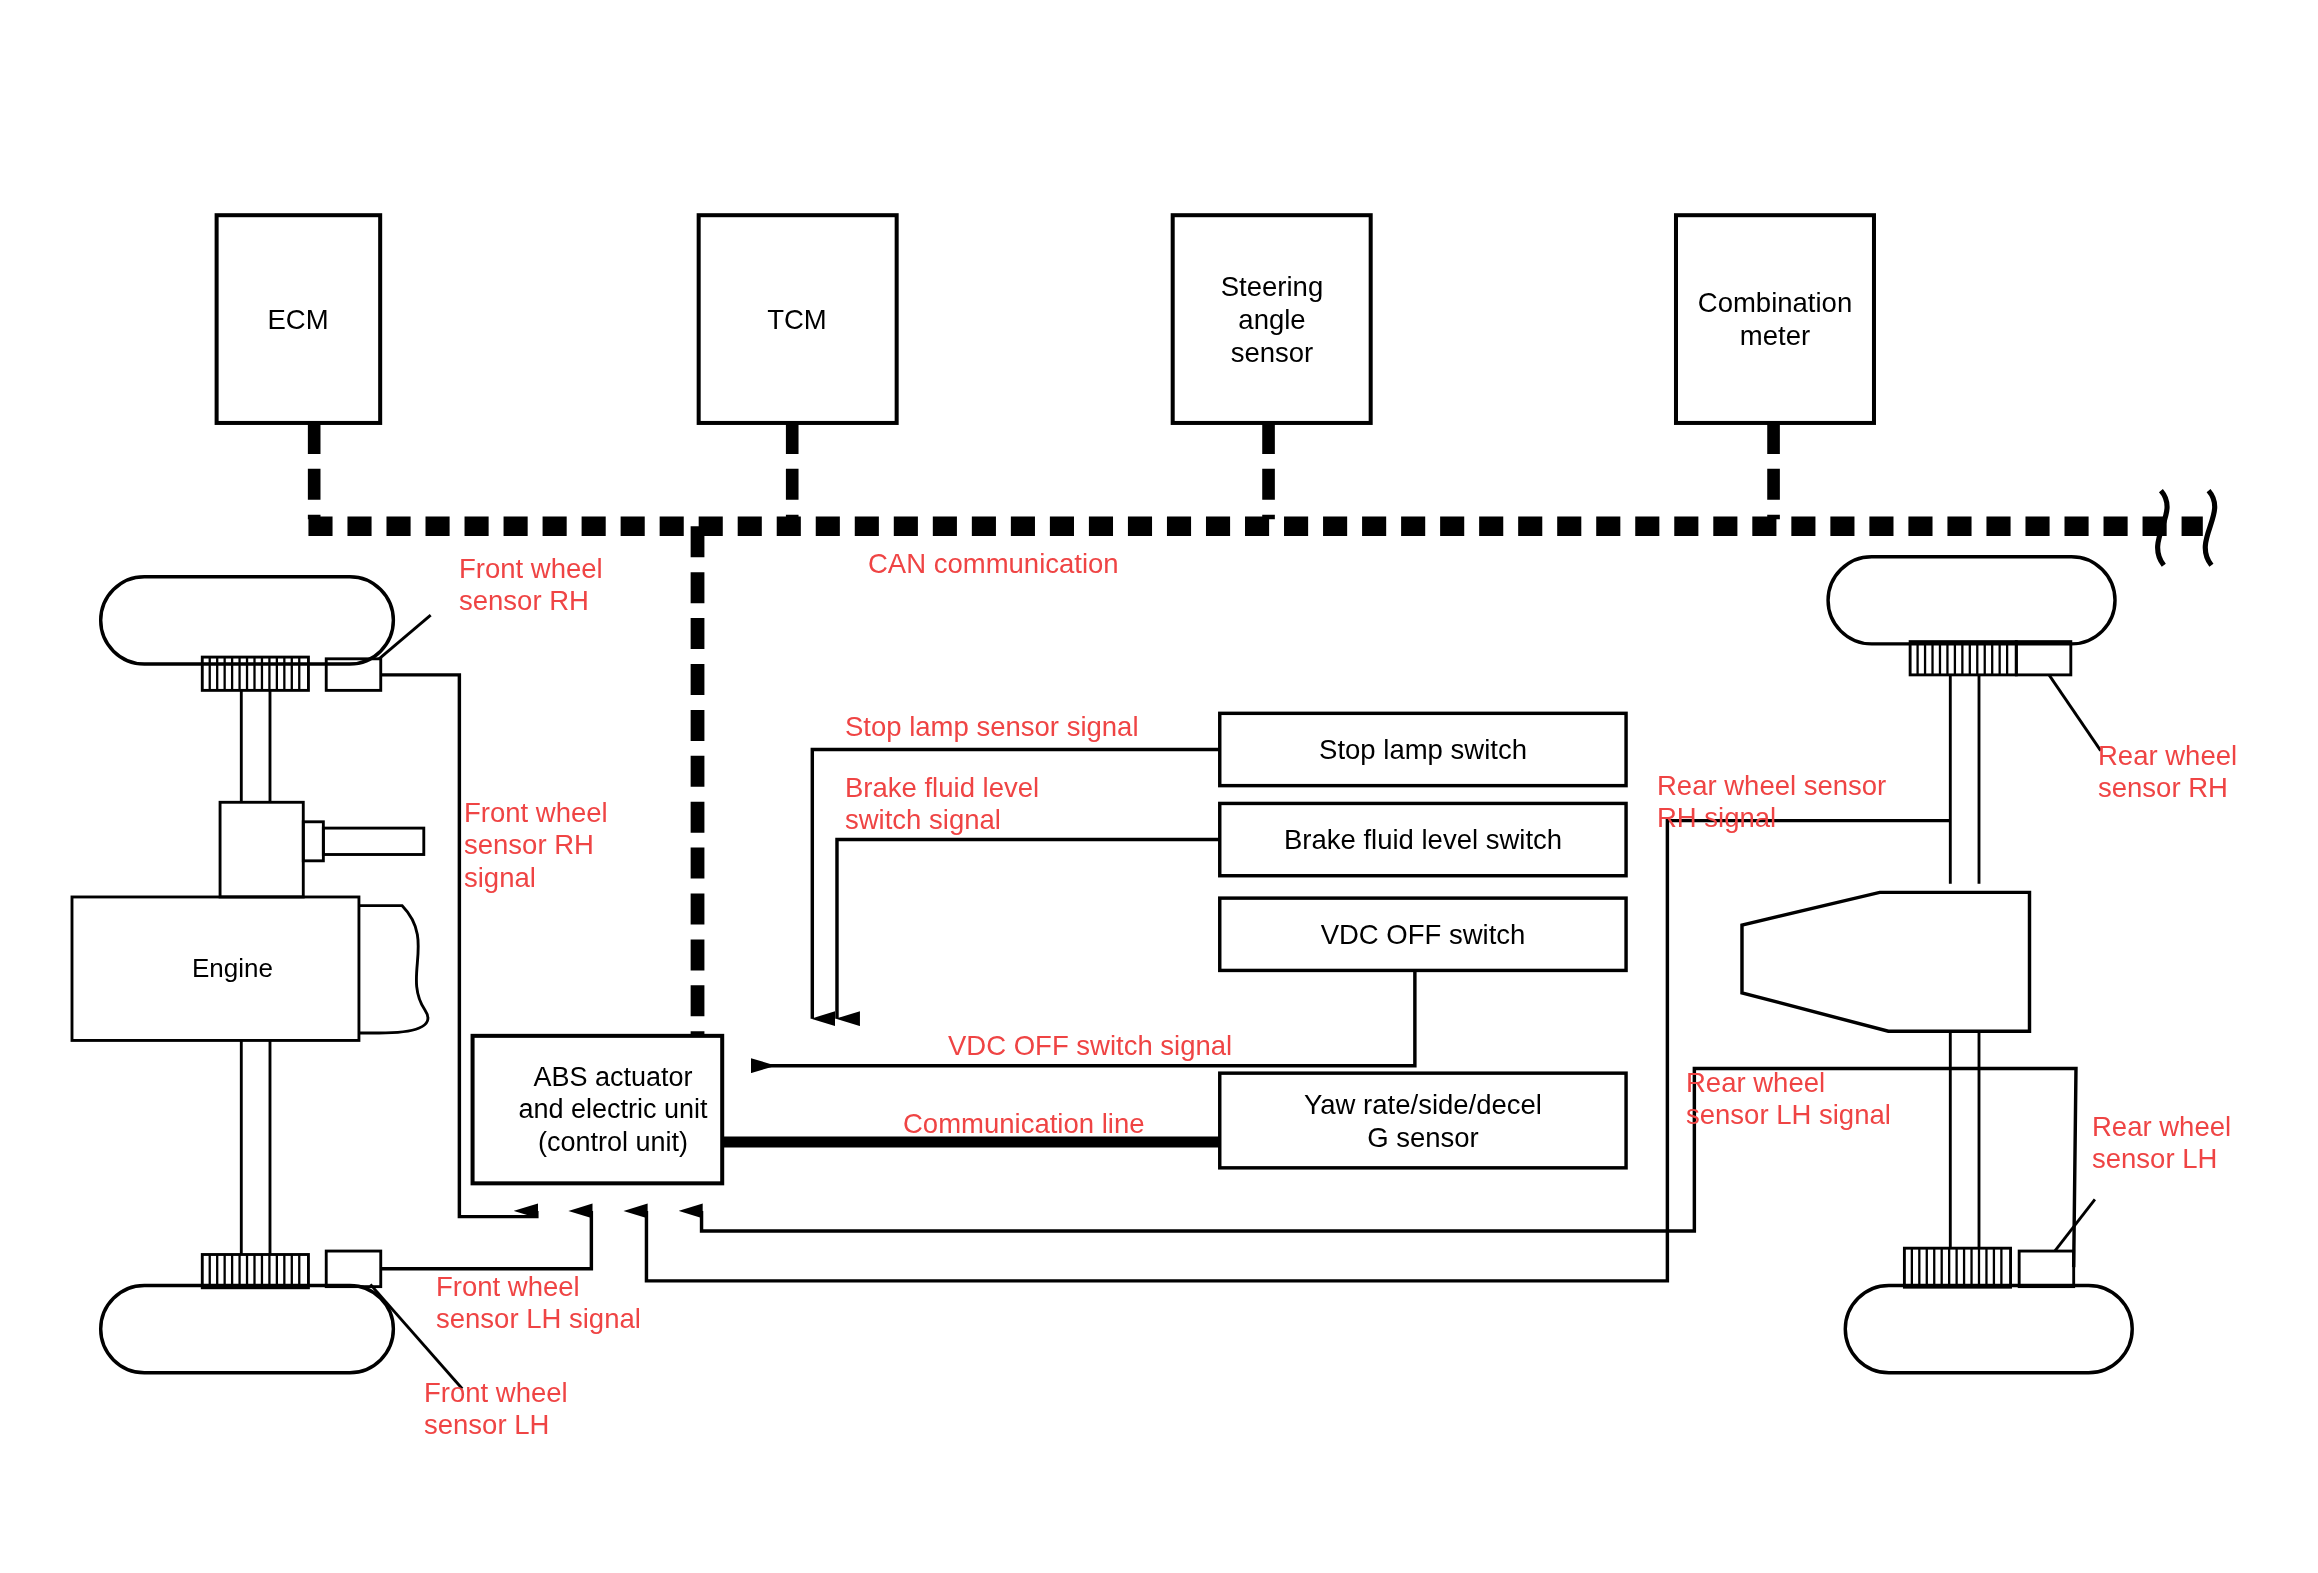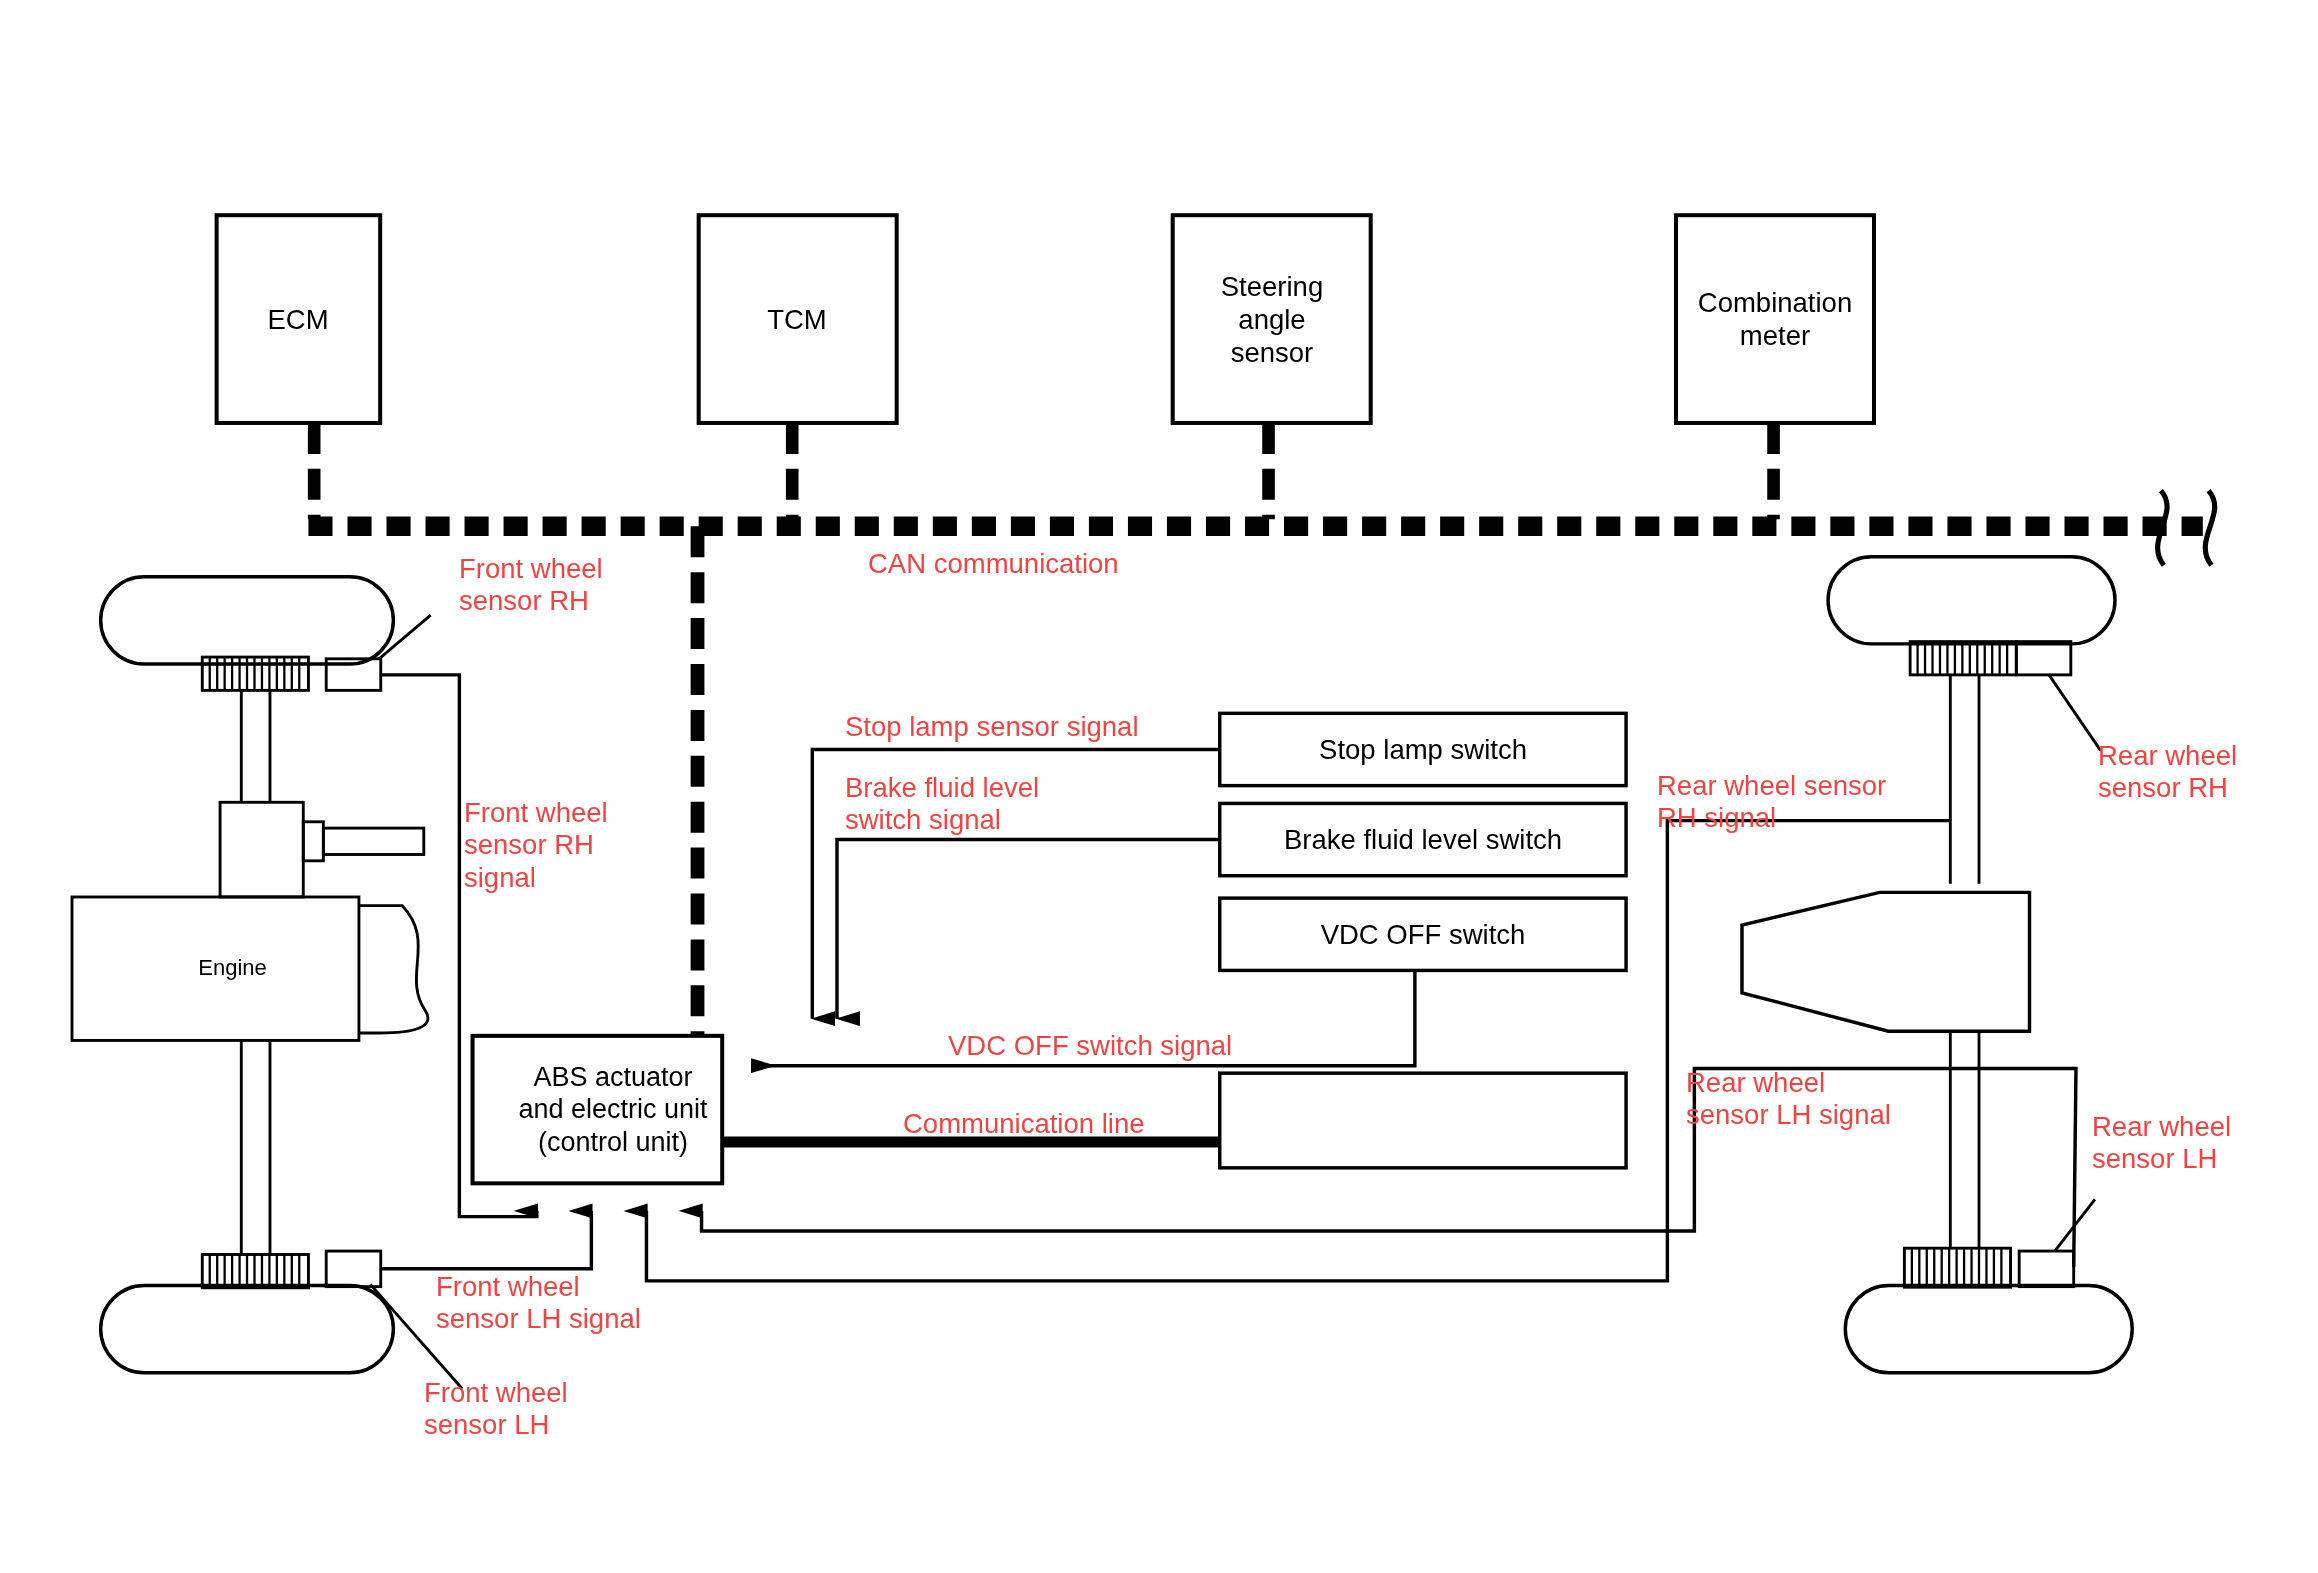--- a/index.html
+++ b/index.html
@@ -196,28 +196,30 @@
 
   <div class="box-text" style="left:1676px;top:215px;width:198px;height:208px;font-size:27.5px;white-space:pre-line;">Combination
 meter</div>
 
   <div class="lbl" style="left:868px;top:548px;font-size:27.5px;">CAN communication</div>
 
   <div class="box-text" style="left:488px;top:1036px;width:250px;height:147px;font-size:27px;white-space:pre-line;">ABS actuator
 and electric unit
 (control unit)</div>
 
-  <div class="box-text" style="left:72px;top:897px;width:321px;height:143px;font-size:22px;">Engine</div>
+  <div class="box-text" style="left:72px;top:897px;width:321px;height:143px;font-size:26px;">Engine</div>
 
   <div class="box-text" style="left:1220px;top:713px;width:406px;height:72px;font-size:27.5px;">Stop lamp switch</div>
 
   <div class="box-text" style="left:1220px;top:803px;width:406px;height:72px;font-size:27.5px;">Brake fluid level switch</div>
 
   <div class="box-text" style="left:1220px;top:898px;width:406px;height:72px;font-size:27.5px;">VDC OFF switch</div>
 
+  <div class="box-text" style="left:1220px;top:1073px;width:406px;height:95px;font-size:27.5px;white-space:pre-line;">Yaw rate/side/decel
+G sensor</div>
 
   <div class="lbl" style="left:845px;top:711px;font-size:27.5px;">Stop lamp sensor signal</div>
 
   <div class="lbl" style="left:845px;top:772px;font-size:27.5px;">Brake fluid level
 switch signal</div>
 
   <div class="lbl" style="left:940px;top:1030px;font-size:27.5px;margin-left:8px;">VDC OFF switch signal</div>
 
   <div class="lbl" style="left:903px;top:1108px;font-size:27.5px;">Communication line</div>
 

